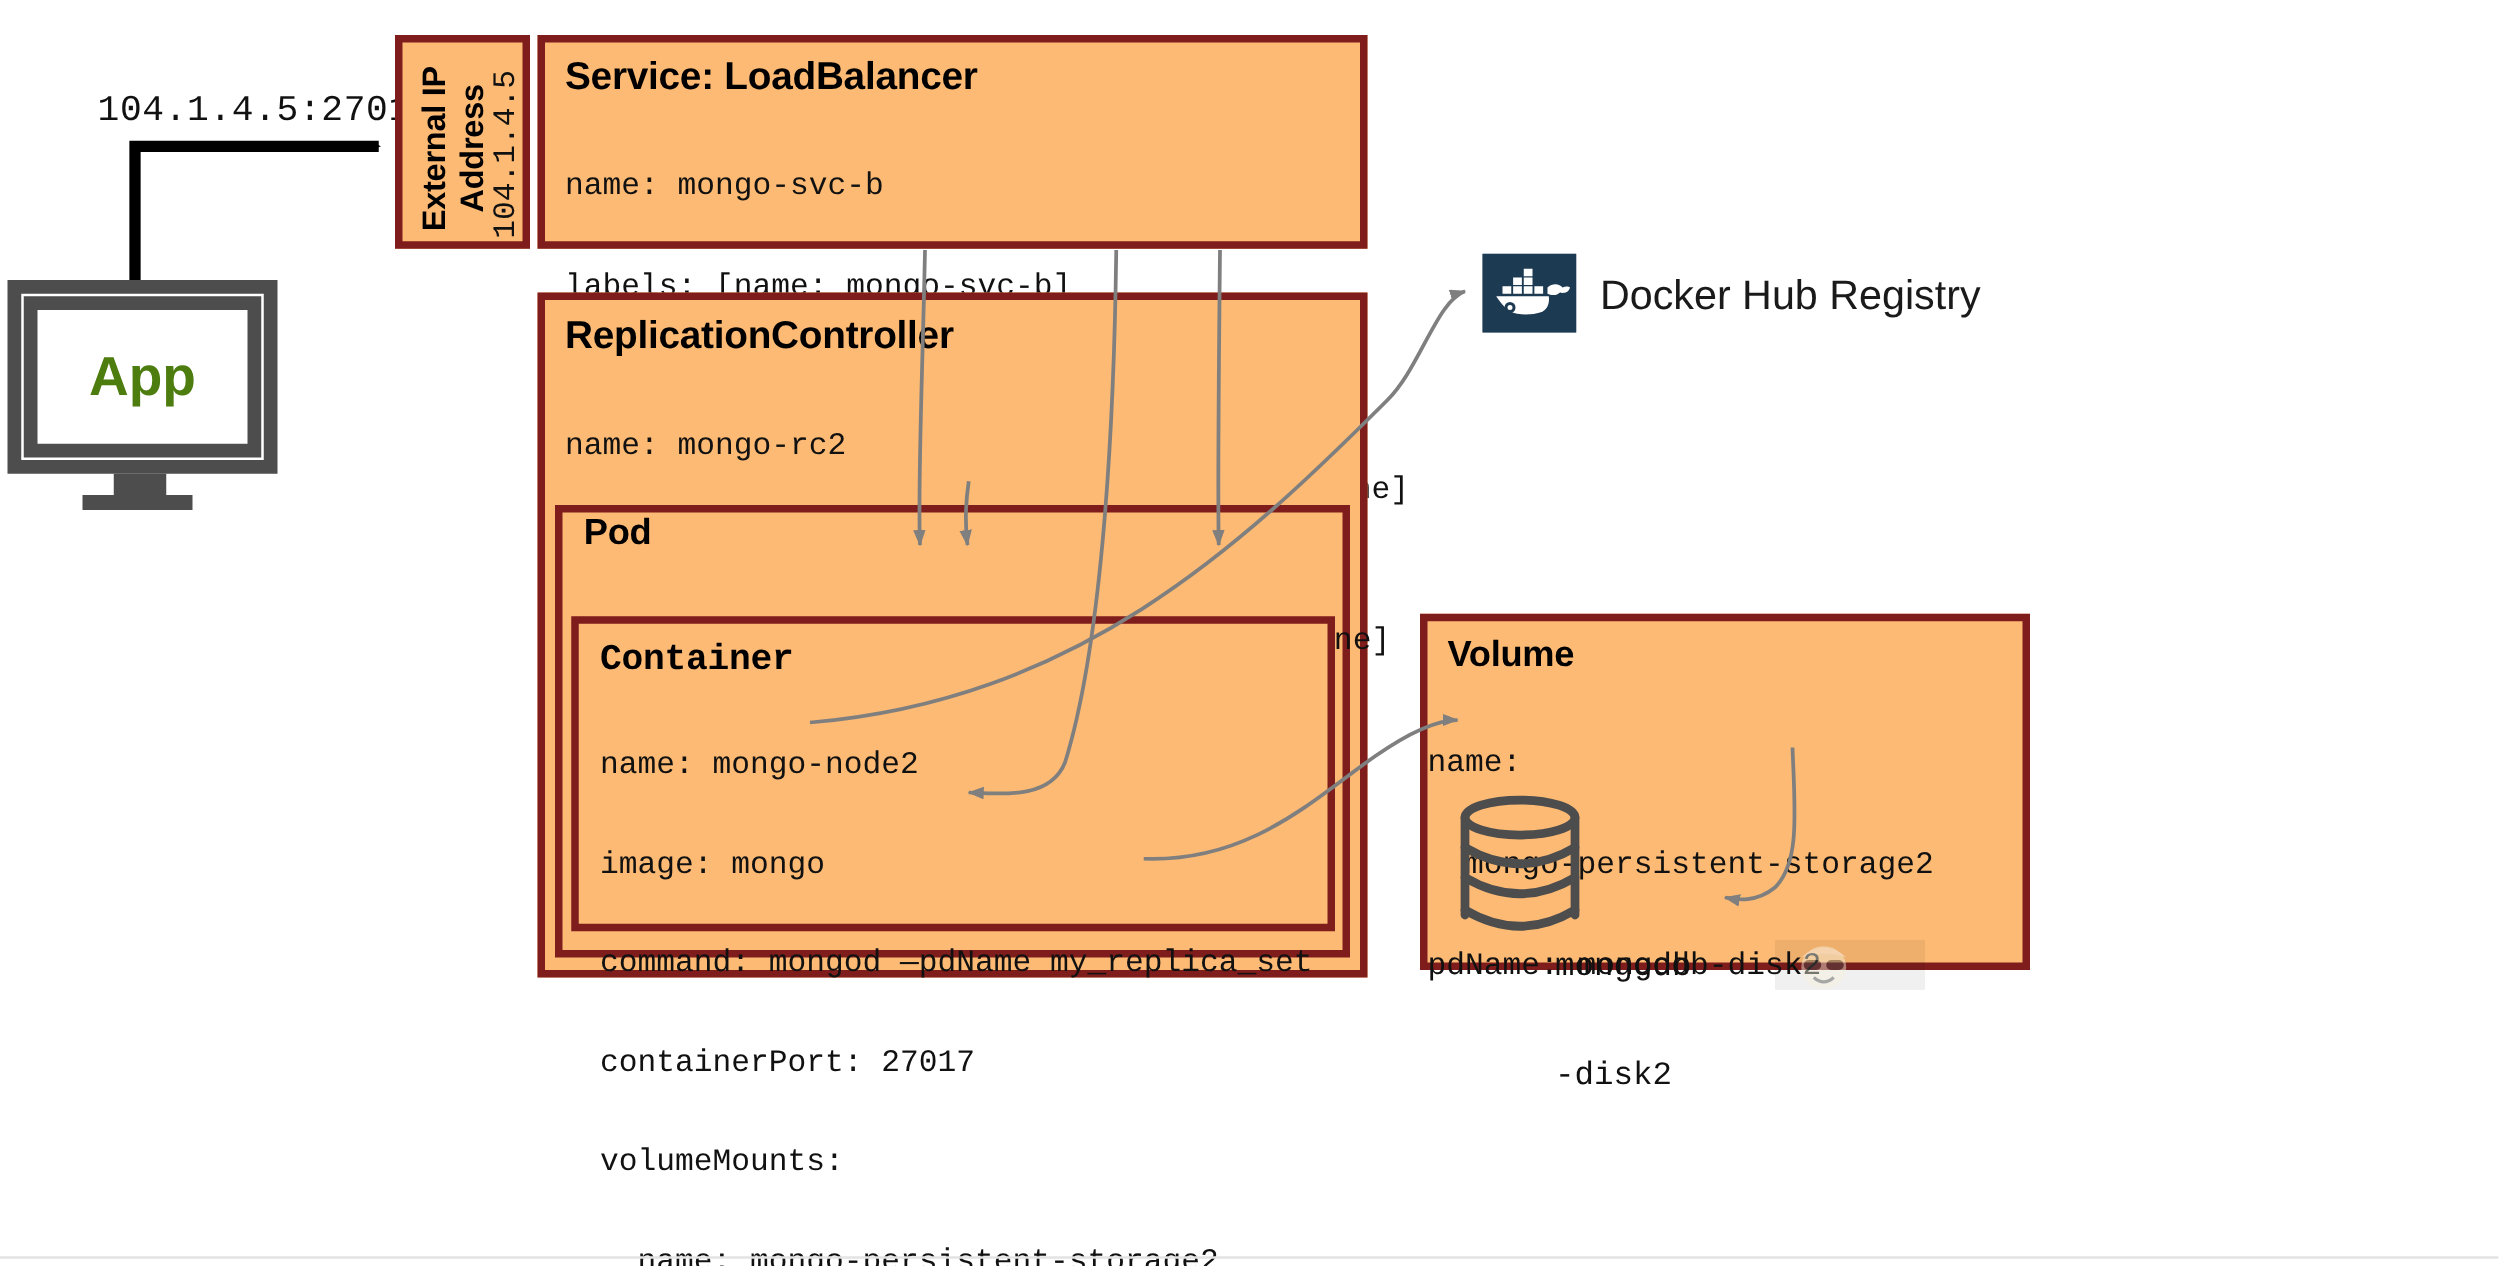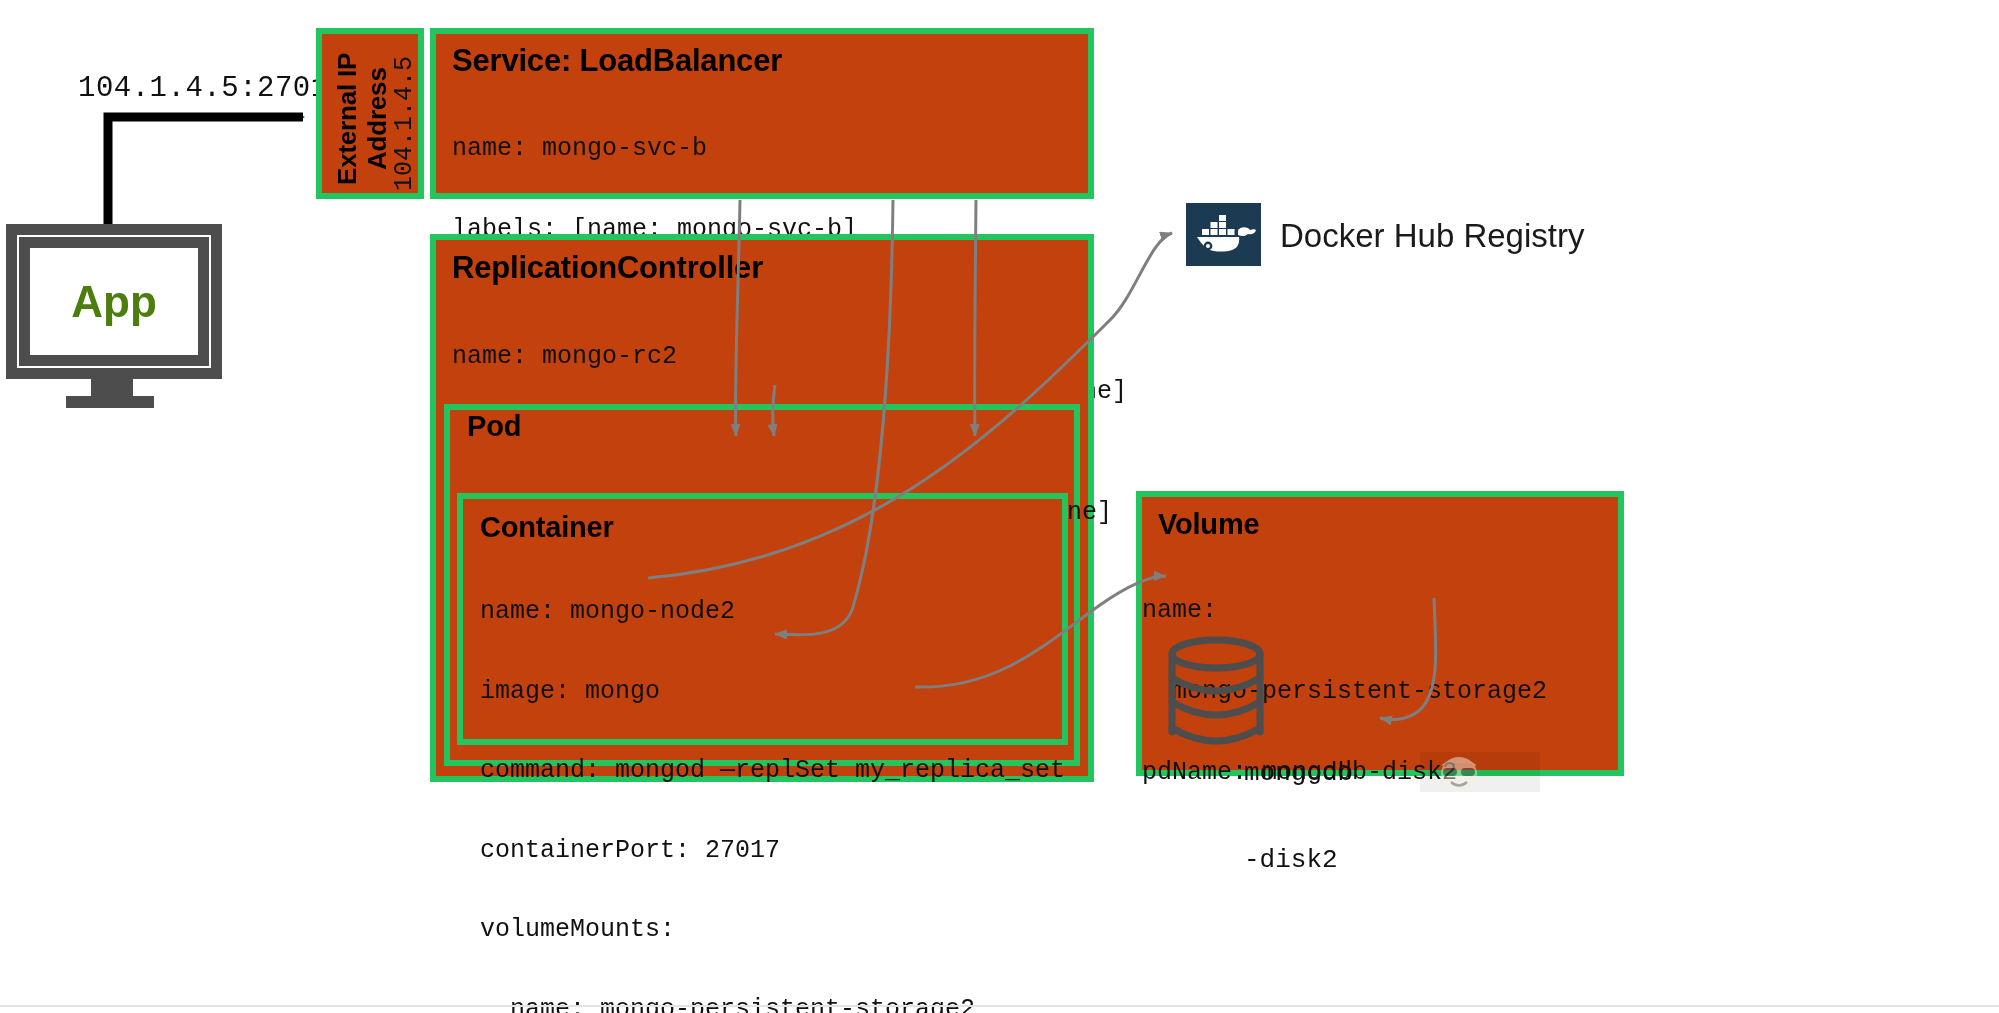--- a/index.html
+++ b/index.html
@@ -15,22 +15,22 @@
     width: 1999px;
     height: 1013px;
     background: #ffffff;
     overflow: hidden;
   }
   .abs { position: absolute; }
 
   
   .panel {
     position: absolute;
-    border: 6px solid #22c55e;
-    background: #c2410c;
+    border: 6px solid #7f1d1d;
+    background: #fdba74;
     box-sizing: border-box;
   }
   .panel-title {
     font-family: "Liberation Sans", sans-serif;
     font-weight: bold;
     color: #000000;
     letter-spacing: -0.2px;
   }
   .mono {
     font-family: "Liberation Mono", monospace;
@@ -114,21 +114,21 @@
   #rc-title { font-size: 31px; margin: 10px 0 3px 16px; }
   #rc-lines { margin-left: 16px; font-size: 25px; line-height: 27px; }
 
   
   #pod-panel { left: 444px; top: 404px; width: 636px; height: 362px; }
   #pod-title { font-size: 29px; margin: 0 0 2px 17px; }
   #pod-lines { margin-left: 17px; font-size: 25px; line-height: 27px; }
 
   
   #container-panel { left: 457px; top: 493px; width: 611px; height: 252px; }
-  #container-title { font-size: 29px; margin: 12px 0 2px 17px; }
+  #container-title { font-size: 29px; margin: 12px 0 2px 17px; font-family: Liberation Mono, monospace; }
   #container-lines { margin-left: 17px; font-size: 25px; line-height: 26.5px; }
 
   
   #volume-panel { left: 1136px; top: 491px; width: 488px; height: 285px; }
   #volume-title { font-size: 29px; margin: 11px 0 2px 16px; }
   #volume-lines { font-size: 25px; line-height: 27px; }
 
   
   #db-cyl { left: 1166px; top: 636px; width: 100px; height: 120px; }
   #db-caption {
@@ -214,21 +214,21 @@
     <div class="mono" id="pod-lines">
       <div>labels: [name: mongo-node2; instance: jane]</div>
     </div>
   </div>
 
   <div class="panel" id="container-panel">
     <div class="panel-title" id="container-title">Container</div>
     <div class="mono" id="container-lines">
       <div>name: mongo-node2</div>
       <div>image: mongo</div>
-      <div>command: mongod —replSet my_replica_set</div>
+      <div>command: mongod —pdName my_replica_set</div>
       <div>containerPort: 27017</div>
       <div>volumeMounts:</div>
       <div>  name: mongo-persistent-storage2</div>
       
     </div>
   </div>
 
   <div class="panel" id="volume-panel">
     <div class="panel-title" id="volume-title">Volume</div>
     <div class="mono" id="volume-lines">

